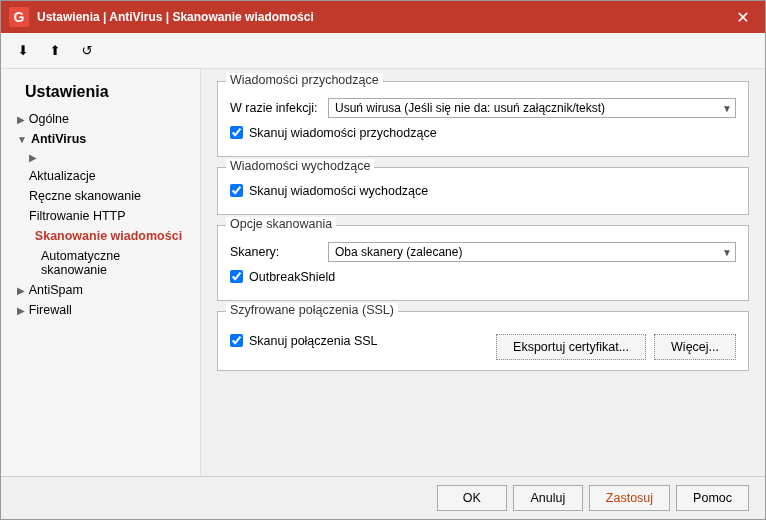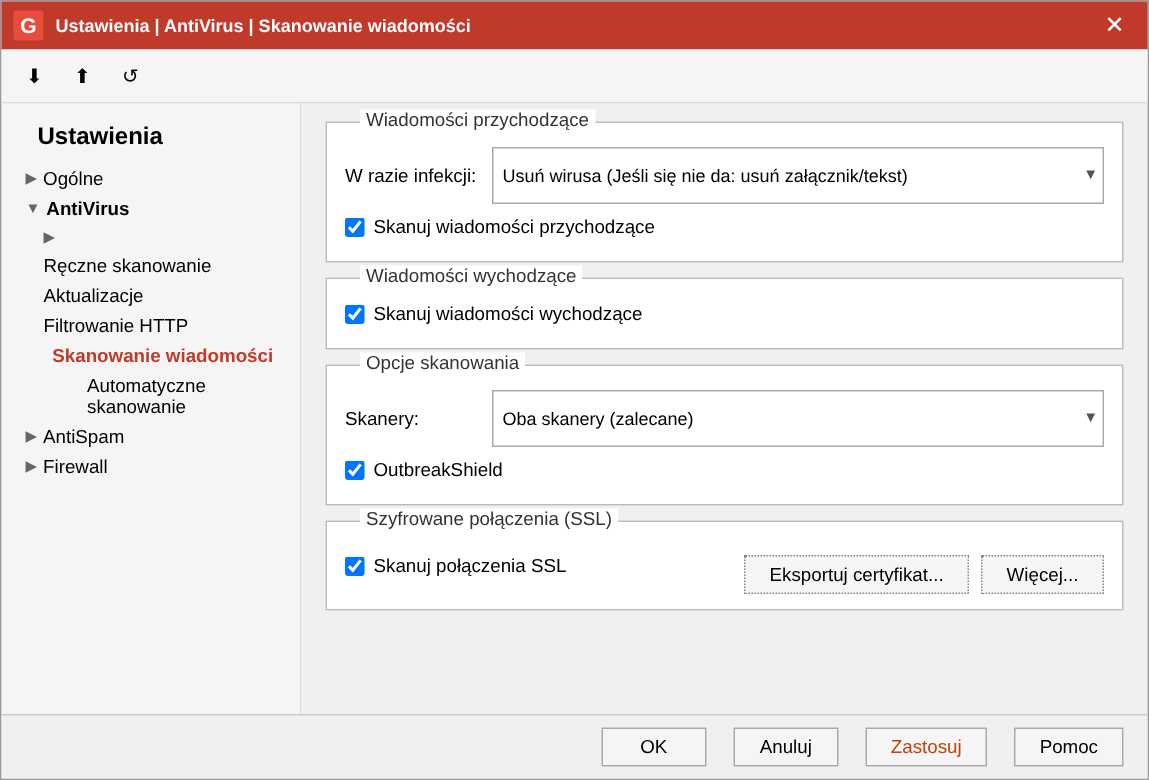--- a/index.html
+++ b/index.html
@@ -116,21 +116,21 @@
 
     .sidebar-item.level1 {
       padding-left: 16px;
     }
 
     .sidebar-item.level2 {
       padding-left: 28px;
     }
 
     .sidebar-item.level3 {
-      padding-left: 57px;
+      padding-left: 40px;
     }
 
     .sidebar-item.active {
       font-weight: bold;
       color: #c0392b;
       justify-content: center;
     }
 
     .chevron {
       font-size: 10px;
@@ -148,21 +148,21 @@
       border: 1px solid #bbb;
       background: #fff;
       margin-bottom: 10px;
       padding: 10px 12px;
       position: relative;
     }
 
     .section-label {
       position: absolute;
       top: -9px;
-      left: 22px;
+      left: 8px;
       background: #fff;
       padding: 0 4px;
       font-size: 12.5px;
       color: #333;
     }
 
     .section-content {
       padding-top: 6px;
     }
 
@@ -178,60 +178,59 @@
       min-width: 90px;
     }
 
     .select-wrapper {
       position: relative;
       flex: 1;
     }
 
     .select-wrapper select {
       width: 100%;
-      height: 38px;
+      height: 20px;
       border: 1px solid #aaa;
       background: white;
       font-size: 12px;
       padding: 0 24px 0 6px;
       cursor: pointer;
       appearance: none;
     }
 
     .select-arrow {
       position: absolute;
       right: 4px;
       top: 50%;
       transform: translateY(-50%);
       font-size: 10px;
       pointer-events: none;
       color: #555;
     }
 
     .checkbox-row {
       display: flex;
-      align-items: center;
       gap: 6px;
       margin-bottom: 6px;
       font-size: 12.5px;
     }
 
     .checkbox-row input[type="checkbox"] {
       width: 13px;
       height: 13px;
       cursor: pointer;
     }
 
     .bottom-bar {
       background: #f0f0f0;
       border-top: 1px solid #ccc;
       padding: 8px 16px;
       display: flex;
       justify-content: flex-end;
-      gap: 18px;
+      gap: 6px;
       flex-shrink: 0;
     }
 
     .btn {
       height: 26px;
       min-width: 70px;
       padding: 0 16px;
       border: 1px solid #aaa;
       background: #f5f5f5;
       font-size: 12.5px;
@@ -294,25 +293,25 @@
       <div class="sidebar-item level1" style="font-weight:bold;">
         <span class="chevron">▼</span>
         <span>AntiVirus</span>
       </div>
 
       <div class="sidebar-item level2">
         <span class="chevron">▶</span>
       </div>
 
       <div class="sidebar-item level2">
+        <span>Aktualizacje</span>
+      </div>
+
+      <div class="sidebar-item level2">
         <span>Ręczne skanowanie</span>
-      </div>
-
-      <div class="sidebar-item level2">
-        <span>Aktualizacje</span>
       </div>
 
       <div class="sidebar-item level2">
         <span>Filtrowanie HTTP</span>
       </div>
 
       <div class="sidebar-item level2 active">
         <span style="font-weight:bold; color:#c0392b;">Skanowanie wiadomości</span>
       </div>
 

